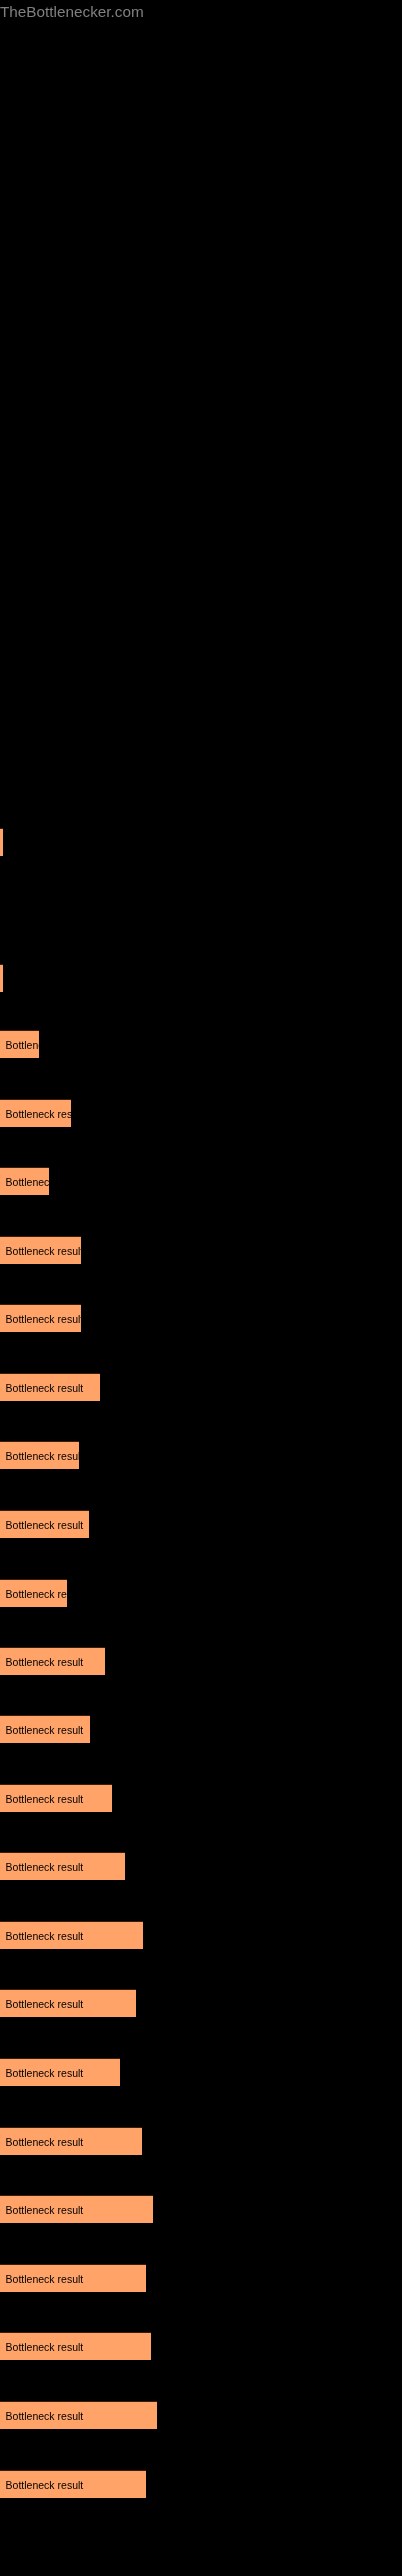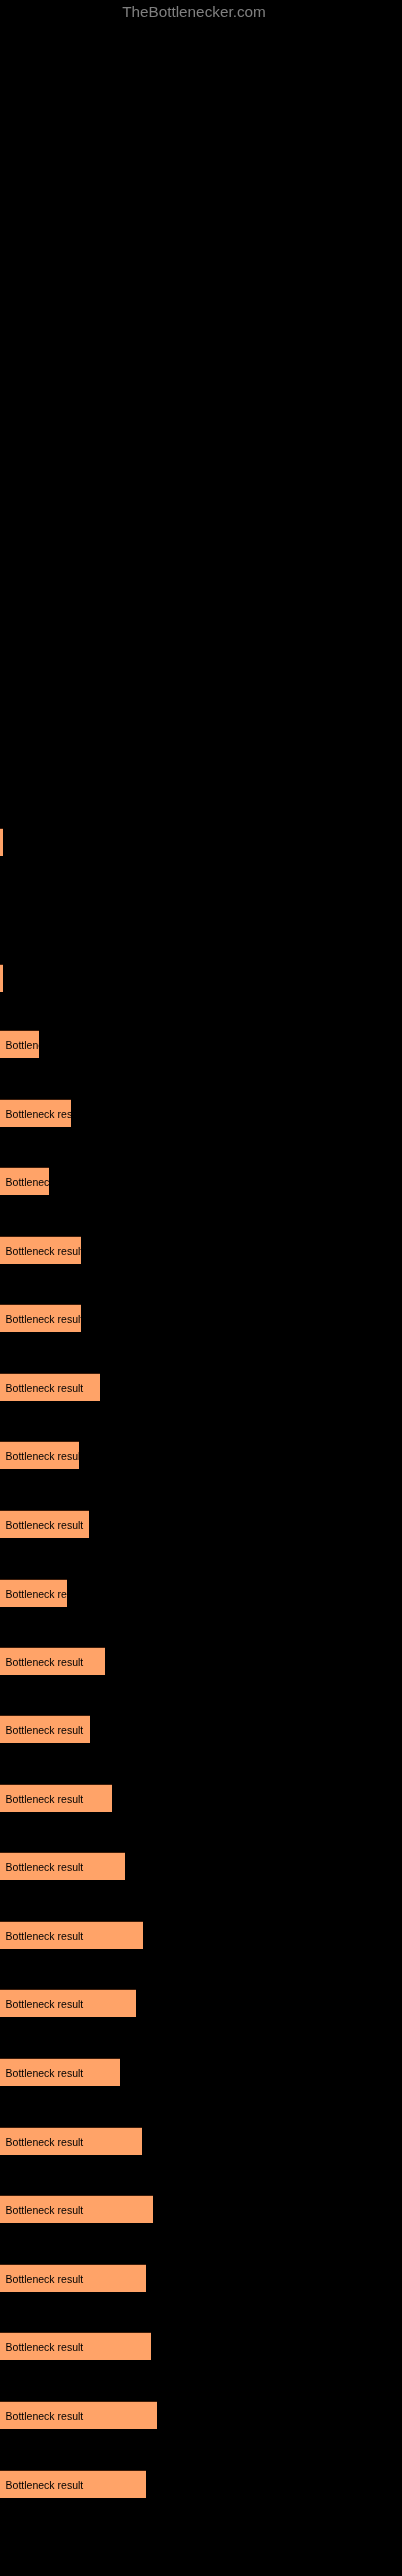--- a/index.html
+++ b/index.html
@@ -13,21 +13,21 @@
     position: relative;
     overflow: hidden;
     font-family: "Liberation Sans", sans-serif;
     background: #000000;
   }
   #site-title {
     position: absolute;
     top: 0px;
     left: 0px;
     width: 403px;
-    text-align: center;
+    text-align: left;
     padding-right: 15px;
     box-sizing: border-box;
     color: #808080;
     font-size: 15.3px;
     font-family: "Liberation Sans", sans-serif;
     line-height: 24px;
     letter-spacing: 0px;
     white-space: nowrap;
   }
   #plot-area {

